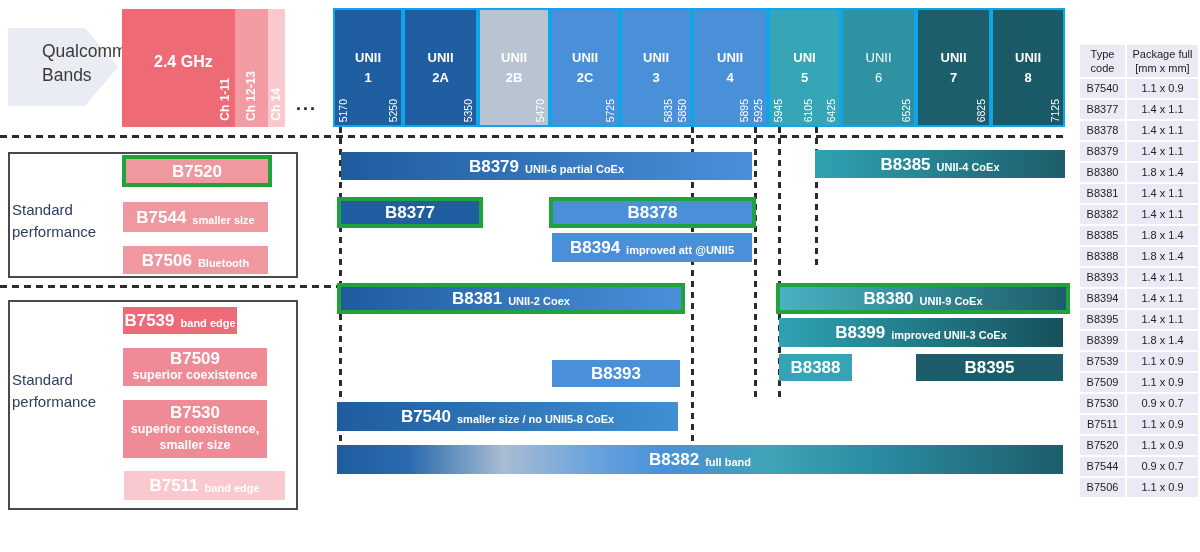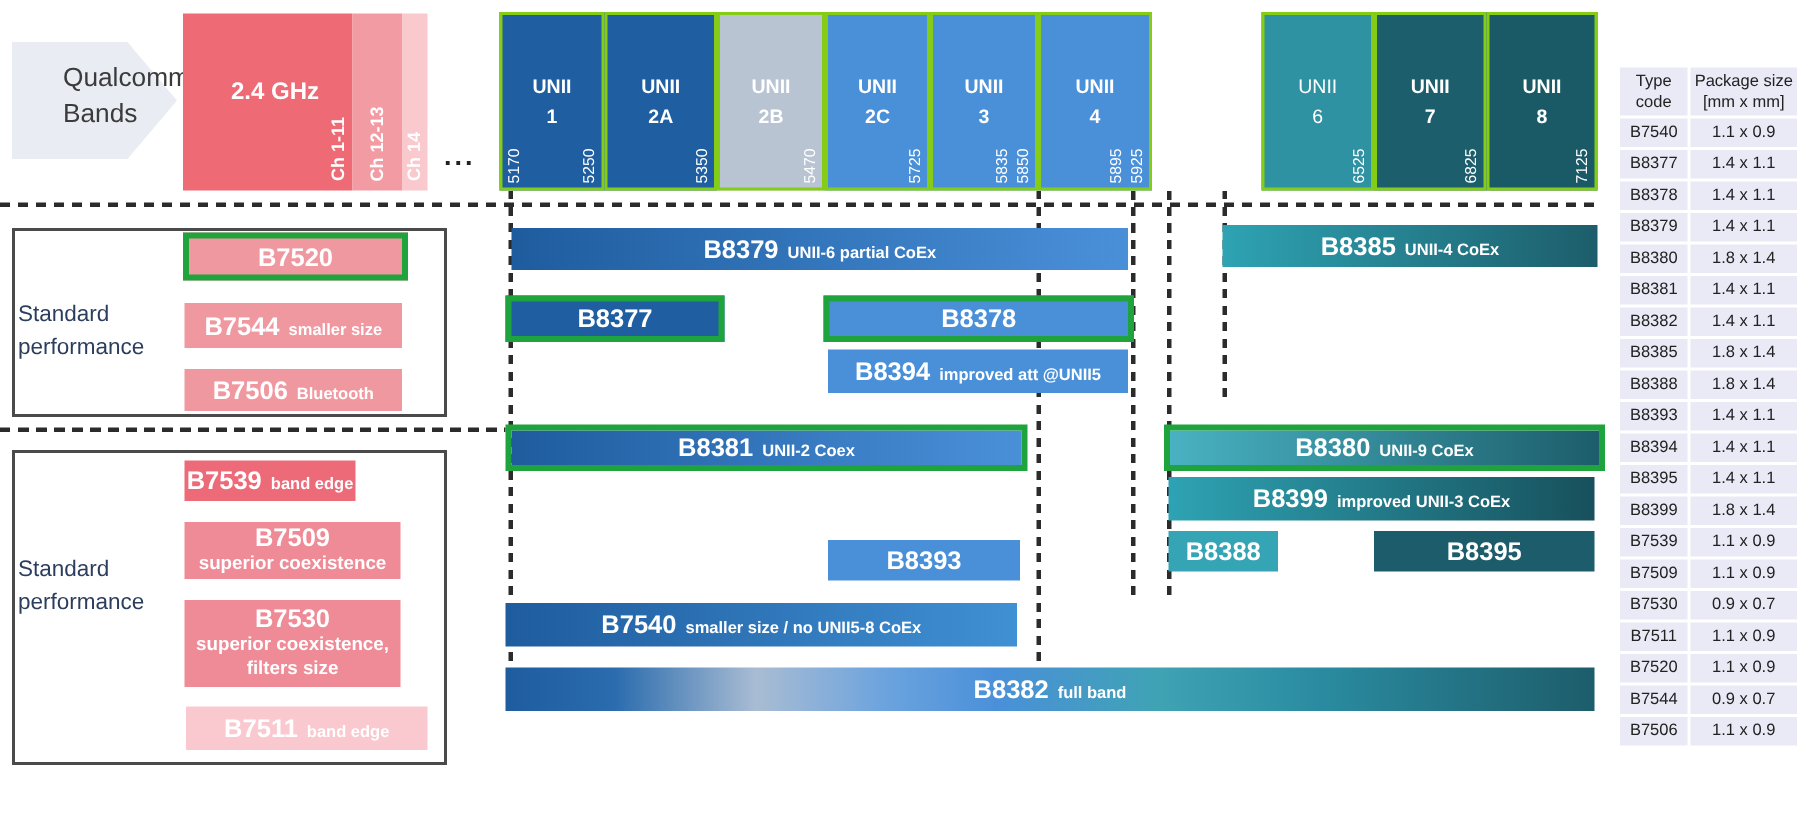--- a/index.html
+++ b/index.html
@@ -19,21 +19,21 @@
 
   
   .b24{left:122px;top:9px;width:163px;height:118px;}
   .b24 .sec{position:absolute;top:0;height:100%;}
   .b24-label{position:absolute;left:32px;top:44px;color:#fff;font-weight:bold;font-size:16px;}
   .vlab{position:absolute;bottom:6px;writing-mode:vertical-rl;transform:rotate(180deg);
     color:#fff;font-size:12px;font-weight:bold;}
   .ellipsis{left:296px;top:94px;font-size:18px;font-weight:bold;color:#222;letter-spacing:2px;}
 
   
-  .band{position:absolute;top:8px;height:119px;border:2px solid #84cc16;margin-left:-2px;}
+  .band{position:absolute;top:8px;height:119px;border:2px solid #0ea5e9;margin-left:-2px;}
   .band-name{margin-top:38px;text-align:center;color:#fff;font-size:13px;font-weight:bold;line-height:1.5;}
   .band-name.thin{font-weight:400;}
   .freq{position:absolute;bottom:3px;font-size:10.5px;color:#fff;
     writing-mode:vertical-rl;transform:rotate(180deg);}
   .f-start{left:2px;} .f-end{right:2px;} .f-end2{right:16px;} .f-mid{left:32px;}
 
   
   .dash-h{height:3px;background:repeating-linear-gradient(90deg,#2b2b2b 0 7px,transparent 7px 12px);}
   .dash-v{width:3px;background:repeating-linear-gradient(180deg,#2b2b2b 0 6px,transparent 6px 11px);}
 
@@ -113,20 +113,27 @@
 3</div>
     <span class="freq f-end2">5835</span>
     <span class="freq f-end">5850</span>
   </div>
   <div class="band" style="left:694px;width:76px;background:#4a90d9;">
     <div class="band-name pre">UNII
 4</div>
     <span class="freq f-end2">5895</span>
     <span class="freq f-end">5925</span>
   </div>
+  <div class="band" style="left:770px;width:73px;background:#36a6b6;">
+    <div class="band-name pre">UNI
+5</div>
+    <span class="freq f-start">5945</span>
+    <span class="freq f-mid">6105</span>
+    <span class="freq f-end">6425</span>
+  </div>
   <div class="band" style="left:843px;width:75px;background:#2e92a3;">
     <div class="band-name pre thin">UNII
 6</div>
     <span class="freq f-end">6525</span>
   </div>
   <div class="band" style="left:918px;width:75px;background:#1d5e6c;">
     <div class="band-name pre">UNII
 7</div>
     <span class="freq f-end">6825</span>
   </div>
@@ -167,21 +174,21 @@
     <span class="code">B7539</span>
     <span class="desc">band edge</span>
   </div>
   <div class="bar stack" style="left:123px;top:348px;width:144px;height:38px;background:#ef8b96;">
     <span class="code">B7509</span>
     <span class="desc">superior coexistence</span>
   </div>
   <div class="bar stack" style="left:123px;top:400px;width:144px;height:58px;background:#ef8b96;">
     <span class="code">B7530</span>
     <span class="desc pre">superior coexistence,
-filters size</span>
+smaller size</span>
   </div>
   <div class="bar" style="left:124px;top:471px;width:161px;height:29px;background:#f9c9cf;">
     <span class="code">B7511</span>
     <span class="desc">band edge</span>
   </div>
 
   <div class="bar" style="left:341px;top:152px;width:411px;height:28px;background:linear-gradient(90deg,#1e5c9e,#4a90d9);">
     <span class="code">B8379</span>
     <span class="desc">UNII-6 partial CoEx</span>
   </div>
@@ -226,21 +233,21 @@
   </div>
   <div class="bar" style="left:337px;top:445px;width:726px;height:29px;background:linear-gradient(90deg,#1e5c9e 0%,#2a6cae 10%,#a9bcd3 23%,#6ba3de 35%,#4a90d9 45%,#3fa3b4 60%,#2a8ba0 75%,#1d5d6b 100%);">
     <span class="code">B8382</span>
     <span class="desc">full band</span>
   </div>
 
   <div class="abs ptable">
     <div class="trow th">
       <div class="tc tc1 pre">Type
 code</div>
-      <div class="tc tc2 pre">Package size
+      <div class="tc tc2 pre">Package full
 [mm x mm]</div>
     </div>
     <div>
         <div class="trow td">
           <div class="tc tc1">B7540</div>
           <div class="tc tc2">1.1 x 0.9</div>
         </div>
         <div class="trow td">
           <div class="tc tc1">B8377</div>
           <div class="tc tc2">1.4 x 1.1</div>

